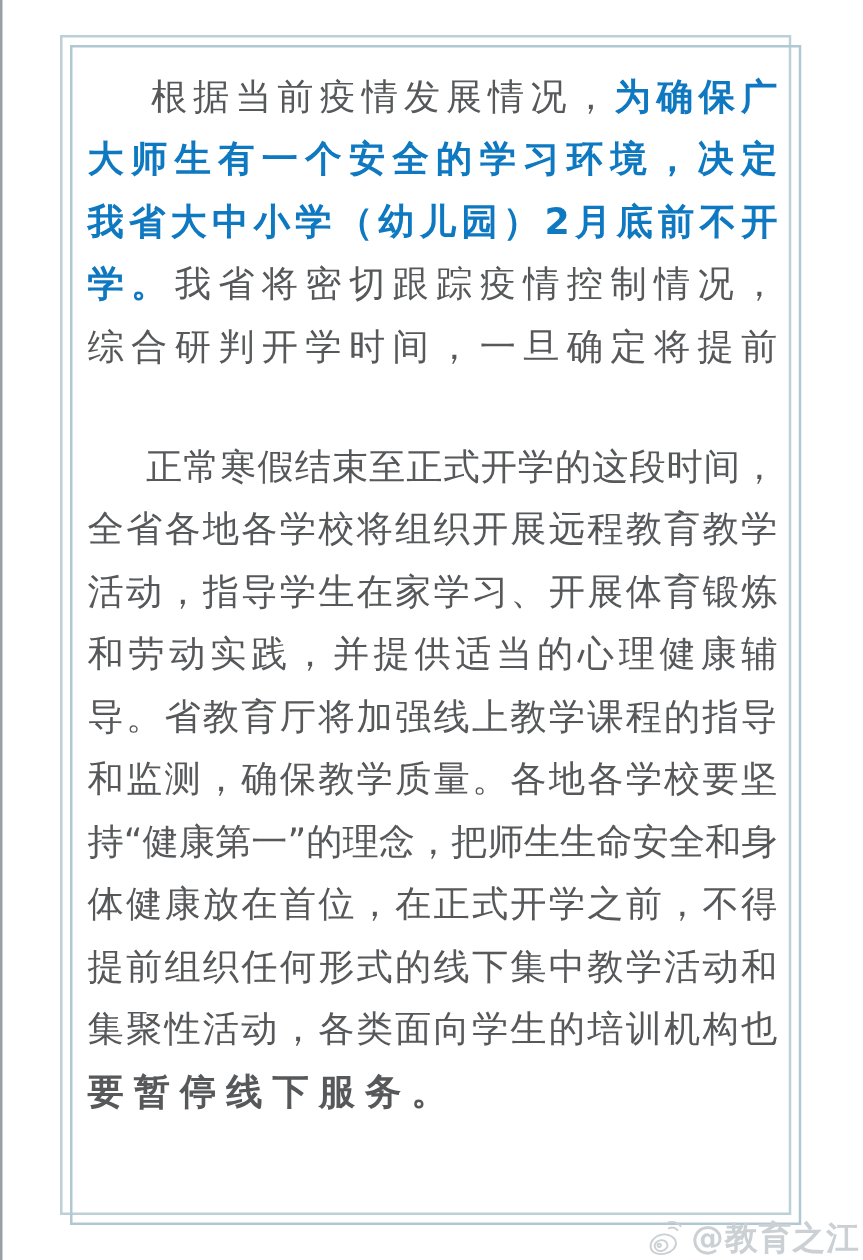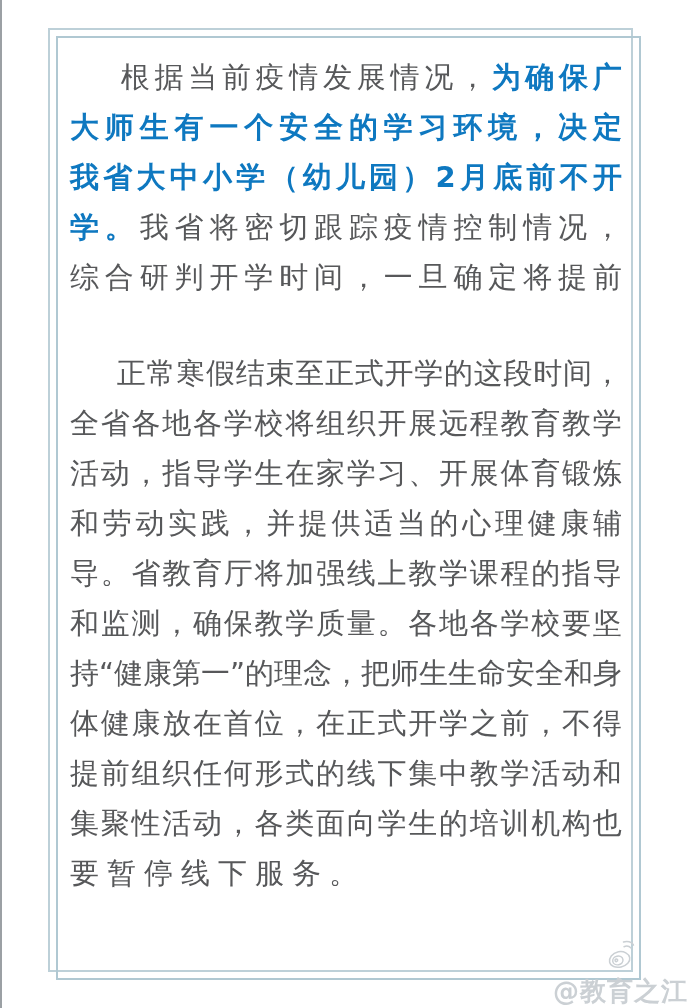--- a/index.html
+++ b/index.html
@@ -45,31 +45,30 @@
   .line {
     height: 50px; line-height: 50px;
     font-size: 29px;
     white-space: nowrap;
   }
   .line.just {
     display: flex; justify-content: space-between; align-items: center;
     letter-spacing: 0;
   }
   .line.loose-end { letter-spacing: 16px; }
-  .line.end { letter-spacing: 8px; }
+  .line.end { letter-spacing: 8px; font-weight: bold; }
   .ch { display: inline-block; }
   .ch.hl { color: var(--highlight); font-weight: bold; }
   .indent { display: inline-block; width: 46px; flex: 0 0 46px; }
 
   .watermark {
     position: absolute; right: 2px; bottom: 2px;
     display: flex; align-items: center; gap: 6px;
     color: var(--watermark);
     z-index: 5;
-    flex-direction: column;
   }
   .watermark-text {
     font-size: 26px; font-weight: bold; letter-spacing: 1px;
     line-height: 30px;
   }
   .weibo-icon { width: 30px; height: 30px; transform: rotate(-12deg); }
 </style>
 </head>
 <body>
 

